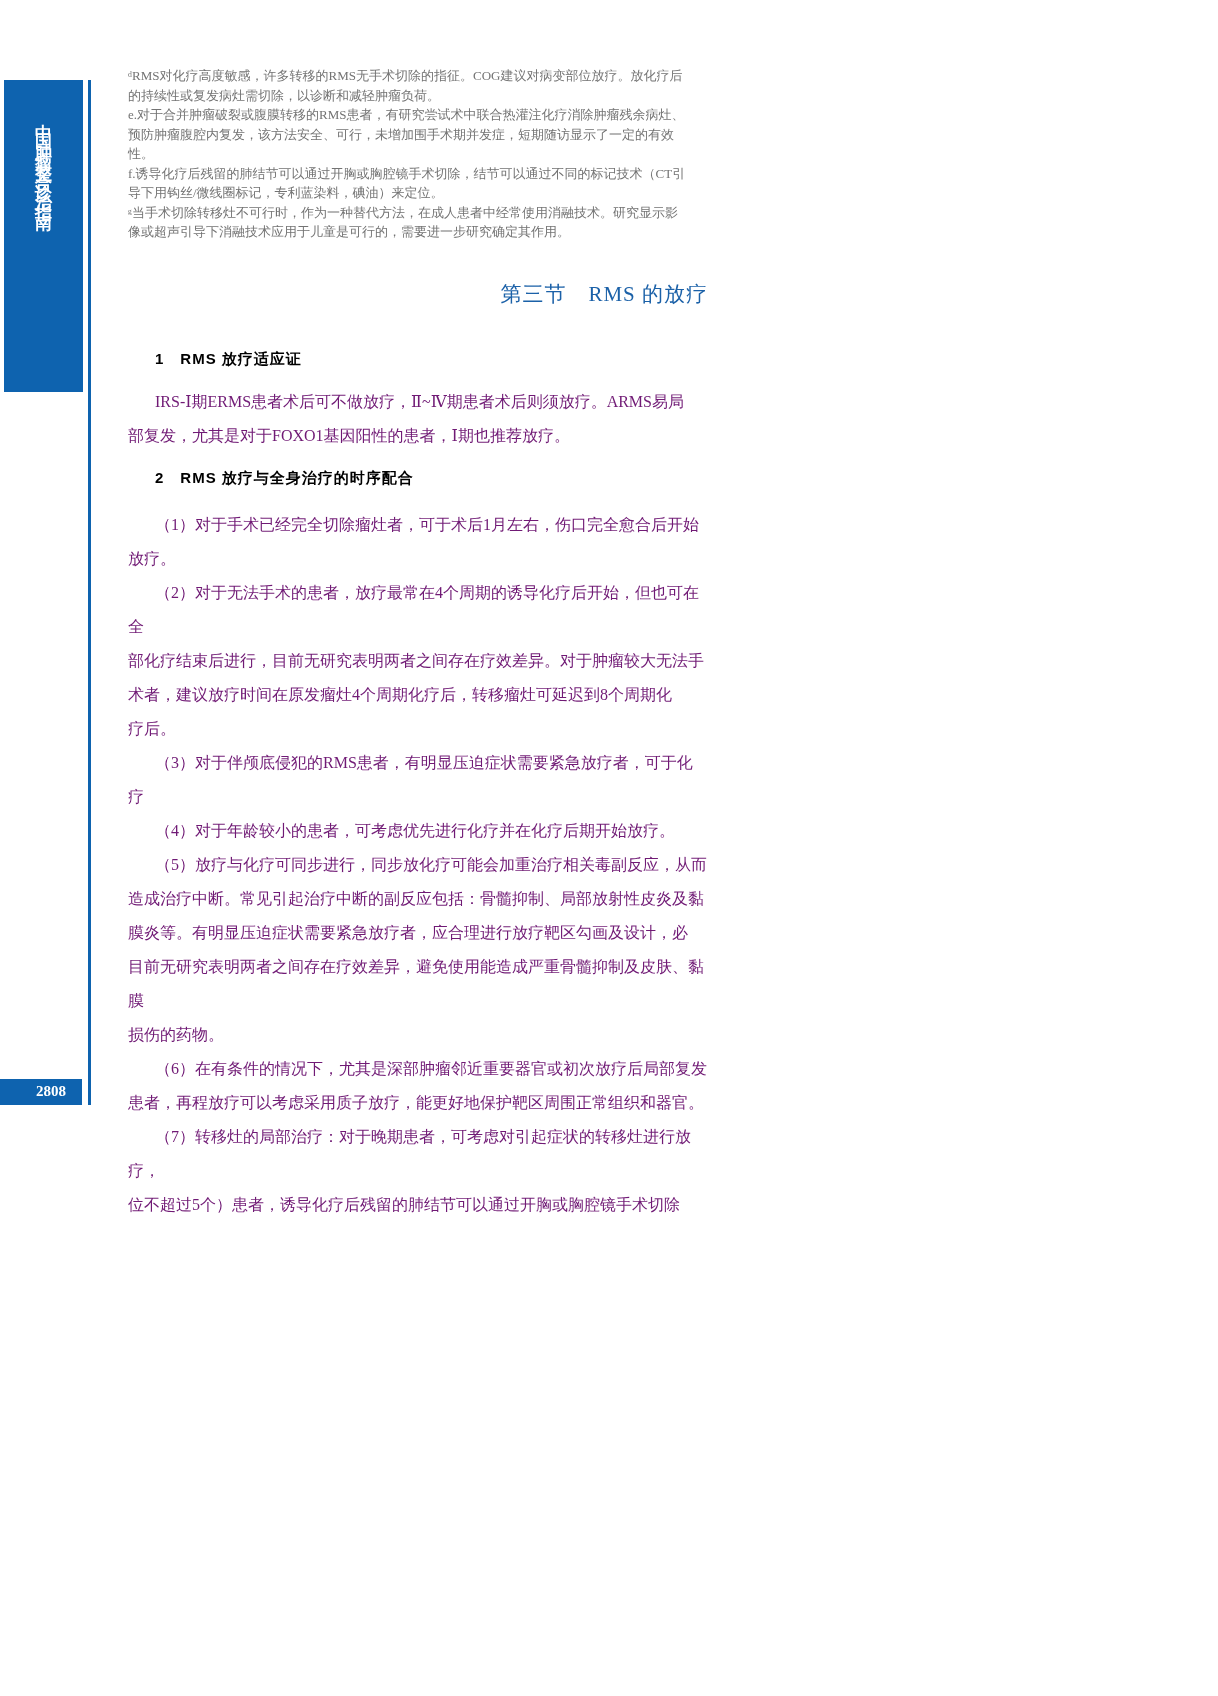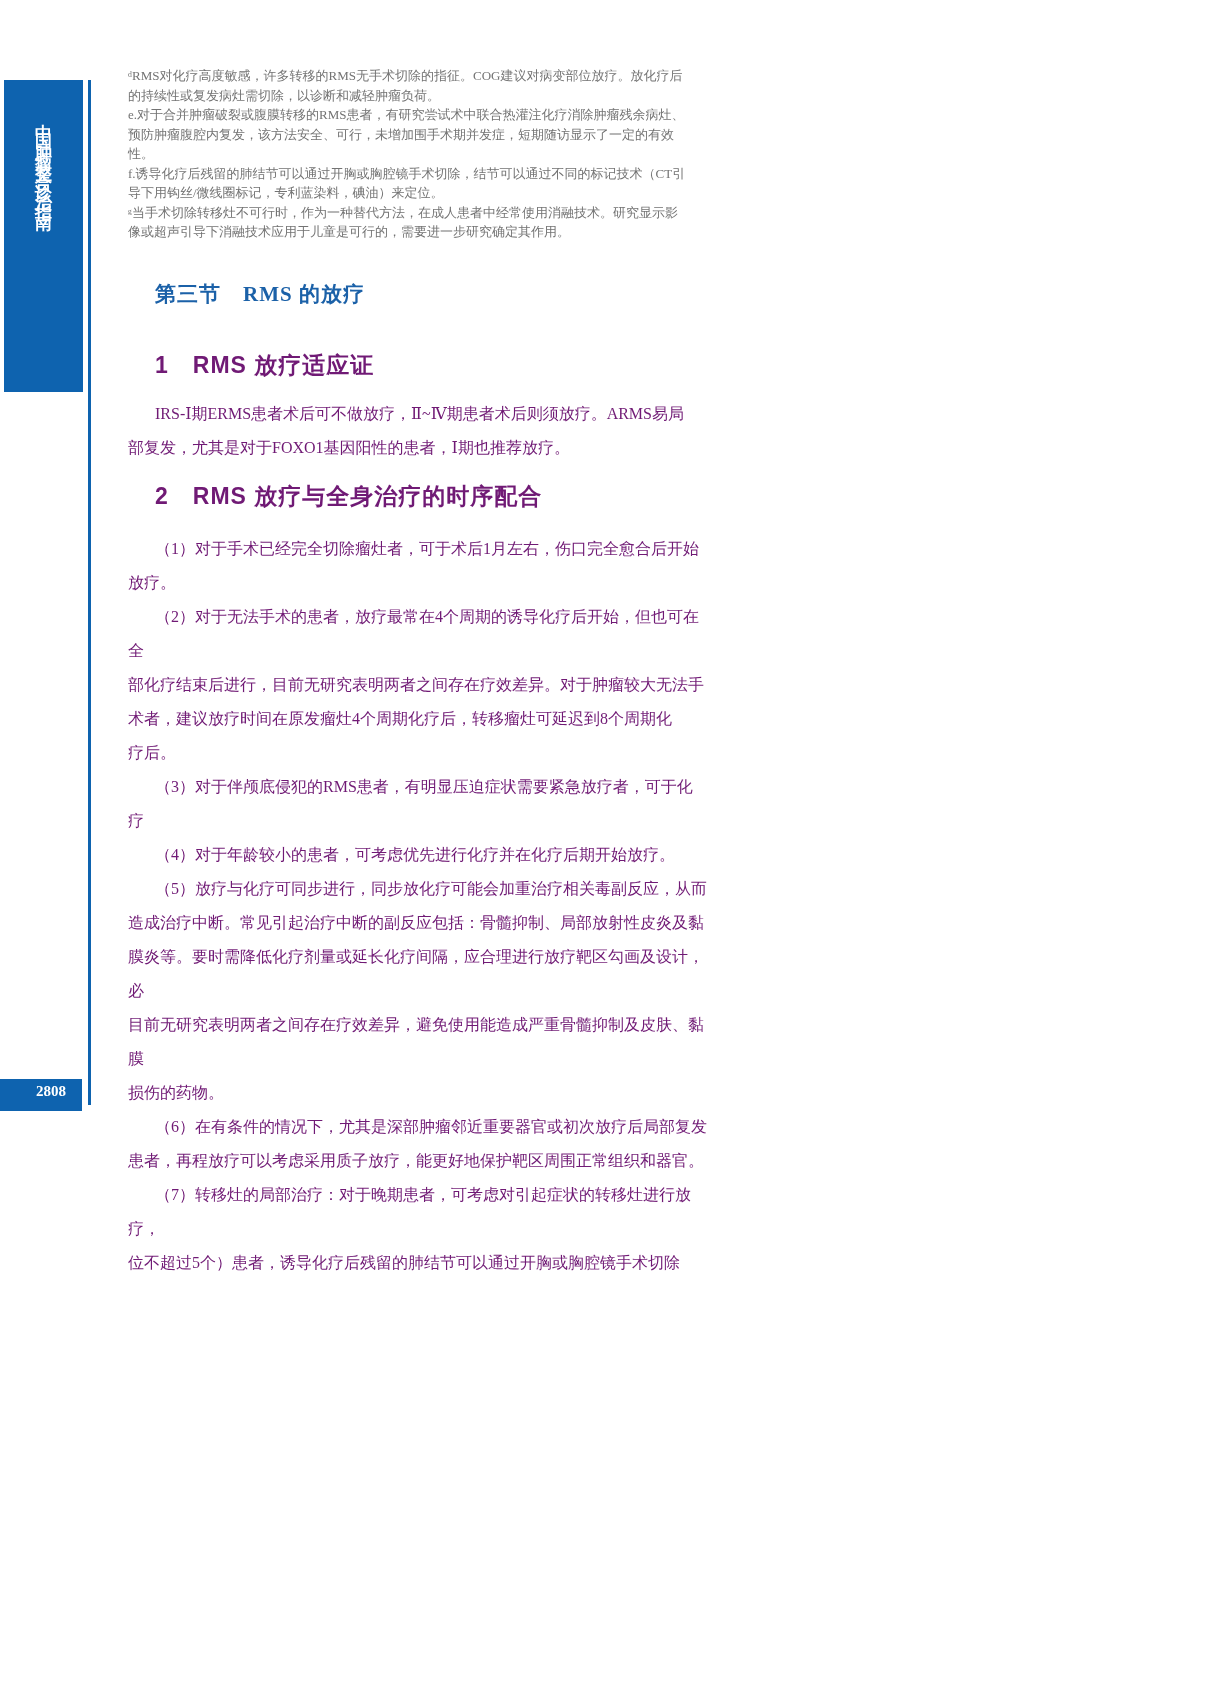--- a/index.html
+++ b/index.html
@@ -15,35 +15,35 @@
   }
   .side-title{
     writing-mode:vertical-lr;text-orientation:upright;
     color:#ffffff;font-weight:bold;font-size:17px;letter-spacing:10px;
     font-family:"Liberation Sans","DejaVu Sans",sans-serif;
   }
   .side-line{
     position:absolute;left:88px;top:80px;width:3px;height:1025px;background:#0e63af;
   }
   .page-badge{
-    position:absolute;left:0;top:1079px;width:82px;height:32px;
+    position:absolute;left:0;top:1079px;width:82px;height:26px;
     background:#0e63af;color:#ffffff;font-weight:bold;font-size:15px;
     text-align:right;box-sizing:border-box;padding:4px 16px 0 0;
     font-family:"Liberation Serif","DejaVu Serif",serif;
   }
   
   .content{position:absolute;left:128px;top:66px;width:580px;}
   .footnotes{font-size:13px;line-height:19.5px;color:#737373;}
   .fn-line{white-space:nowrap;}
   .section-title{
     margin-top:38px;padding-left:27px;color:#1b61a8;
-    font-size:21px;font-weight:bold;letter-spacing:1px;
+    font-size:21px;font-weight:normal;letter-spacing:1px;text-align:right;
   }
   .subhead{
-    padding-left:27px;color:#701a75;font-size:23px;font-weight:bold;
+    padding-left:27px;color:#000000;font-size:15px;font-weight:bold;
     font-family:"Liberation Sans","DejaVu Sans",sans-serif;letter-spacing:1px;
   }
   .subhead1{margin-top:42px;}
   .subhead2{margin-top:16px;}
   .body-lines{font-size:16px;line-height:34px;color:#701a75;}
   .sub1-para{margin-top:16px;}
   .sub2-body{margin-top:20px;}
   .body-lines .first{text-indent:27px;}
 </style>
 </head>
@@ -88,21 +88,21 @@
         <div class="first">（1）对于手术已经完全切除瘤灶者，可于术后1月左右，伤口完全愈合后开始</div>
         <div>放疗。</div>
         <div class="first">（2）对于无法手术的患者，放疗最常在4个周期的诱导化疗后开始，但也可在全</div>
         <div>部化疗结束后进行，目前无研究表明两者之间存在疗效差异。对于肿瘤较大无法手</div>
         <div>术者，建议放疗时间在原发瘤灶4个周期化疗后，转移瘤灶可延迟到8个周期化</div>
         <div>疗后。</div>
         <div class="first">（3）对于伴颅底侵犯的RMS患者，有明显压迫症状需要紧急放疗者，可于化疗</div>
         <div class="first">（4）对于年龄较小的患者，可考虑优先进行化疗并在化疗后期开始放疗。</div>
         <div class="first">（5）放疗与化疗可同步进行，同步放化疗可能会加重治疗相关毒副反应，从而</div>
         <div>造成治疗中断。常见引起治疗中断的副反应包括：骨髓抑制、局部放射性皮炎及黏</div>
-        <div>膜炎等。要时需降低化疗剂量或延长化疗间隔，应合理进行放疗靶区勾画及设计，必</div>
+        <div>膜炎等。有明显压迫症状需要紧急放疗者，应合理进行放疗靶区勾画及设计，必</div>
         <div>目前无研究表明两者之间存在疗效差异，避免使用能造成严重骨髓抑制及皮肤、黏膜</div>
         <div>损伤的药物。</div>
         <div class="first">（6）在有条件的情况下，尤其是深部肿瘤邻近重要器官或初次放疗后局部复发</div>
         <div>患者，再程放疗可以考虑采用质子放疗，能更好地保护靶区周围正常组织和器官。</div>
         <div class="first">（7）转移灶的局部治疗：对于晚期患者，可考虑对引起症状的转移灶进行放疗，</div>
         <div>位不超过5个）患者，诱导化疗后残留的肺结节可以通过开胸或胸腔镜手术切除</div>
       </div>
 
   </div>
 </div>

